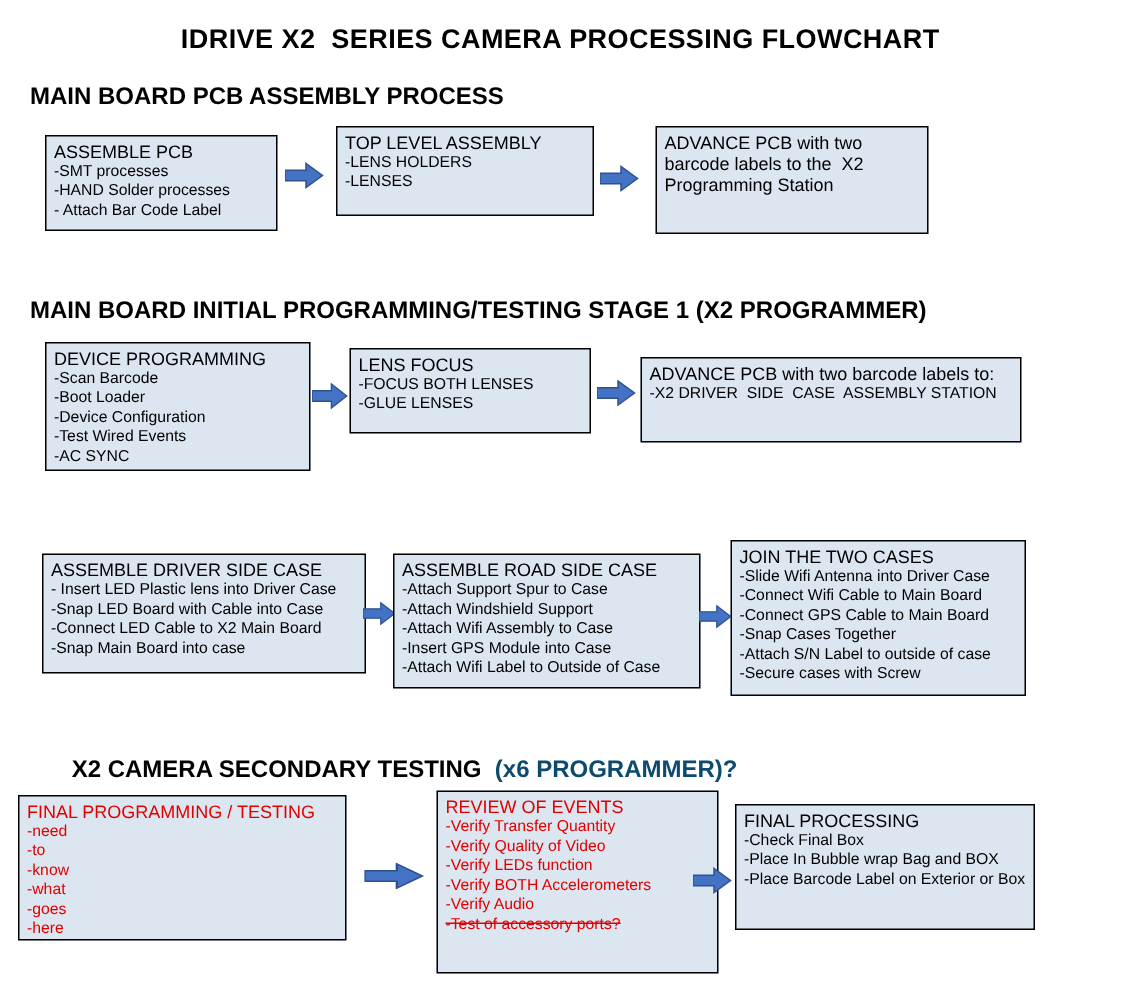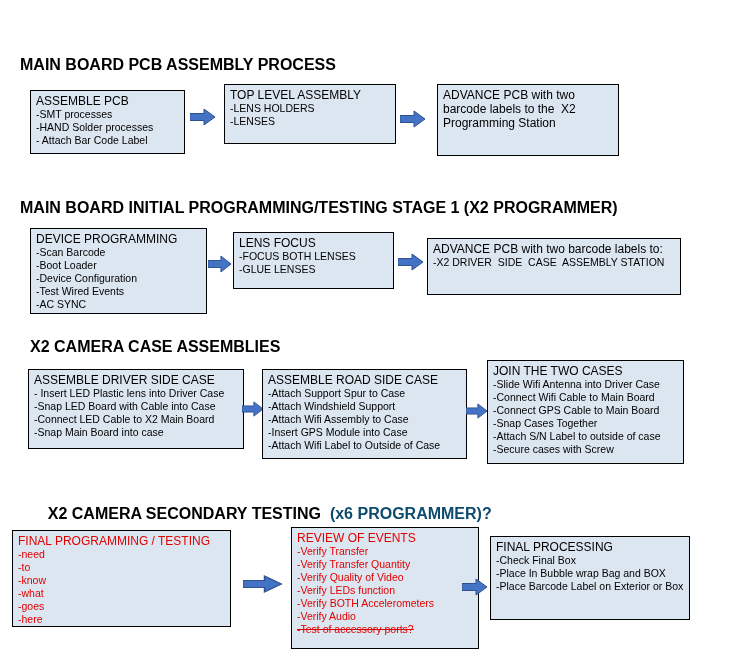--- a/index.html
+++ b/index.html
@@ -22,20 +22,21 @@
   .box-item  { font-size:10.5px; line-height:13px; white-space:pre-wrap; }
   .red { color:#e10000; }
   .strike { text-decoration:line-through; }
   .arrow { position:absolute; }
 </style>
 </head>
 <body>
 
 <div class="flow">
 
+  <div class="page-title">IDRIVE X2  SERIES CAMERA PROCESSING FLOWCHART</div>
 
   <div class="section-header" style="left:20px;top:56px">MAIN BOARD PCB ASSEMBLY PROCESS</div>
 
   <div class="box" style="left:30px;top:90px;width:155px;height:64px">
     <div class="box-title">ASSEMBLE PCB</div>
     <div class="box-item">-SMT processes</div>
     <div class="box-item">-HAND Solder processes</div>
     <div class="box-item">- Attach Bar Code Label</div>
   </div>
 
@@ -80,21 +81,20 @@
 
   <svg class="arrow" style="left:398px;top:253px" width="26" height="18" viewBox="0 0 26 18">
       <path d="M0 5.5 L14 5.5 L14 1 L25 9 L14 17 L14 12.5 L0 12.5 Z" fill="#4472c4" stroke="#2f528f" stroke-width="1"></path>
     </svg>
 
   <div class="box" style="left:427px;top:238px;width:254px;height:57px">
     <div class="box-title">ADVANCE PCB with two barcode labels to:</div>
     <div class="box-item">-X2 DRIVER  SIDE  CASE  ASSEMBLY STATION</div>
   </div>
 
-  <div class="section-header" style="left:30px;top:338px">X2 CAMERA CASE ASSEMBLIES</div>
 
   <div class="box" style="left:28px;top:369px;width:216px;height:80px">
     <div class="box-title">ASSEMBLE DRIVER SIDE CASE</div>
     <div class="box-item">- Insert LED Plastic lens into Driver Case</div>
     <div class="box-item">-Snap LED Board with Cable into Case</div>
     <div class="box-item">-Connect LED Cable to X2 Main Board</div>
     <div class="box-item">-Snap Main Board into case</div>
   </div>
 
   <svg class="arrow" style="left:242px;top:401px" width="22" height="16" viewBox="0 0 26 18" preserveAspectRatio="none">
@@ -137,21 +137,20 @@
     <div class="box-item red">-goes</div>
     <div class="box-item red">-here</div>
   </div>
 
   <svg class="arrow" style="left:243px;top:575px" width="40" height="18" viewBox="0 0 26 18" preserveAspectRatio="none">
       <path d="M0 5.5 L14 5.5 L14 1 L25 9 L14 17 L14 12.5 L0 12.5 Z" fill="#4472c4" stroke="#2f528f" stroke-width="1"></path>
     </svg>
 
   <div class="box" style="left:291px;top:527px;width:188px;height:122px">
     <div class="box-title red">REVIEW OF EVENTS</div>
-    <div class="box-item red">-Verify Transfer</div>
     <div class="box-item red">-Verify Transfer Quantity</div>
     <div class="box-item red">-Verify Quality of Video</div>
     <div class="box-item red">-Verify LEDs function</div>
     <div class="box-item red">-Verify BOTH Accelerometers</div>
     <div class="box-item red">-Verify Audio</div>
     <div class="box-item red strike">-Test of accessory ports?</div>
   </div>
 
   <svg class="arrow" style="left:462px;top:578px" width="26" height="18" viewBox="0 0 26 18">
       <path d="M0 5.5 L14 5.5 L14 1 L25 9 L14 17 L14 12.5 L0 12.5 Z" fill="#4472c4" stroke="#2f528f" stroke-width="1"></path>

